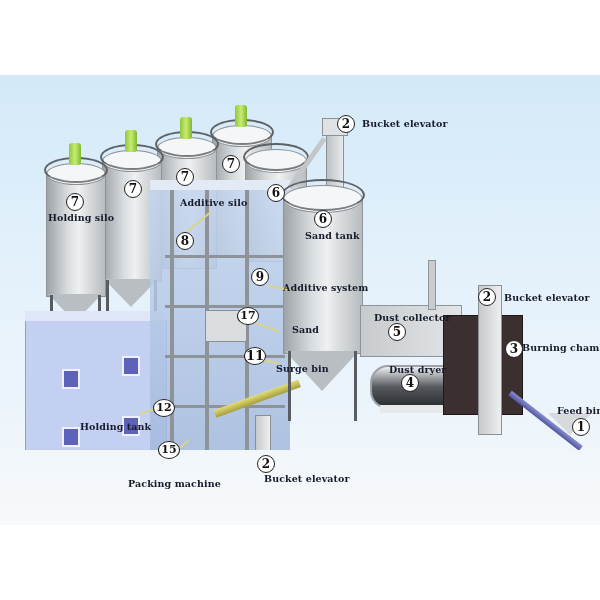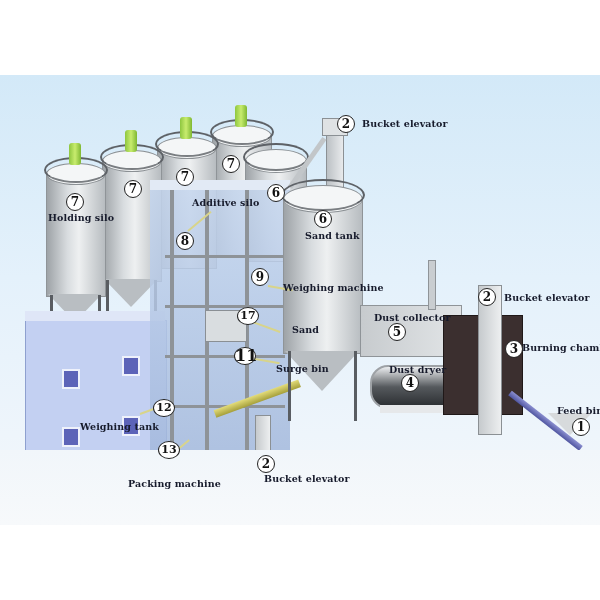--- a/index.html
+++ b/index.html
@@ -127,46 +127,46 @@
 <div>
   <div class="badge" style="left:66px;top:193px;">7</div>
   <div class="lbl" style="left:48px;top:212px;">Holding silo</div>
 </div>
 <div class="badge" style="left:124px;top:180px;">7</div>
 <div class="badge" style="left:176px;top:168px;">7</div>
 <div class="badge" style="left:222px;top:155px;">7</div>
 <div class="badge" style="left:267px;top:184px;">6</div>
 
 <div>
-  <div class="lbl" style="left:192px;top:197px;">Additive silo</div>
+  <div class="lbl" style="left:180px;top:197px;">Additive silo</div>
   <div class="badge" style="left:176px;top:232px;">8</div>
 </div>
 
 <div>
   <div class="badge" style="left:337px;top:115px;">2</div>
   <div class="lbl" style="left:362px;top:118px;">Bucket elevator</div>
 </div>
 
 <div>
   <div class="badge" style="left:314px;top:210px;">6</div>
   <div class="lbl" style="left:305px;top:230px;">Sand tank</div>
 </div>
 
 <div>
   <div class="badge" style="left:251px;top:268px;">9</div>
-  <div class="lbl" style="left:283px;top:282px;">Weighing machine</div>
+  <div class="lbl" style="left:283px;top:282px;">Additive system</div>
 </div>
 
 <div>
   <div class="badge" style="left:237px;top:307px;width:20px;font-size:11px;">17</div>
   <div class="lbl" style="left:292px;top:324px;">Sand</div>
 </div>
 
 <div>
-  <div class="badge" style="left:234px;top:347px;width:20px;font-size:16px;">11</div>
+  <div class="badge" style="left:244px;top:347px;width:20px;font-size:13px;">11</div>
   <div class="lbl" style="left:276px;top:363px;">Surge bin</div>
 </div>
 
 <div>
   <div class="lbl" style="left:374px;top:312px;">Dust collector</div>
   <div class="badge" style="left:388px;top:323px;">5</div>
 </div>
 
 <div>
   <div class="lbl" style="left:389px;top:364px;">Dust dryer</div>
@@ -183,24 +183,24 @@
   <div class="lbl" style="left:522px;top:342px;">Burning chamber</div>
 </div>
 
 <div>
   <div class="lbl" style="left:557px;top:405px;">Feed bin</div>
   <div class="badge" style="left:572px;top:418px;">1</div>
 </div>
 
 <div>
   <div class="badge" style="left:153px;top:399px;width:20px;font-size:11px;">12</div>
-  <div class="lbl" style="left:80px;top:421px;">Weighing tank</div>
-</div>
-
-<div>
-  <div class="badge" style="left:158px;top:441px;width:20px;font-size:11px;">13</div>
+  <div class="lbl" style="left:80px;top:421px;">Holding tank</div>
+</div>
+
+<div>
+  <div class="badge" style="left:158px;top:441px;width:20px;font-size:11px;">15</div>
   <div class="lbl" style="left:128px;top:478px;">Packing machine</div>
 </div>
 
 <div>
   <div class="badge" style="left:257px;top:455px;">2</div>
   <div class="lbl" style="left:264px;top:473px;">Bucket elevator</div>
 </div>
 
 </body></html>

